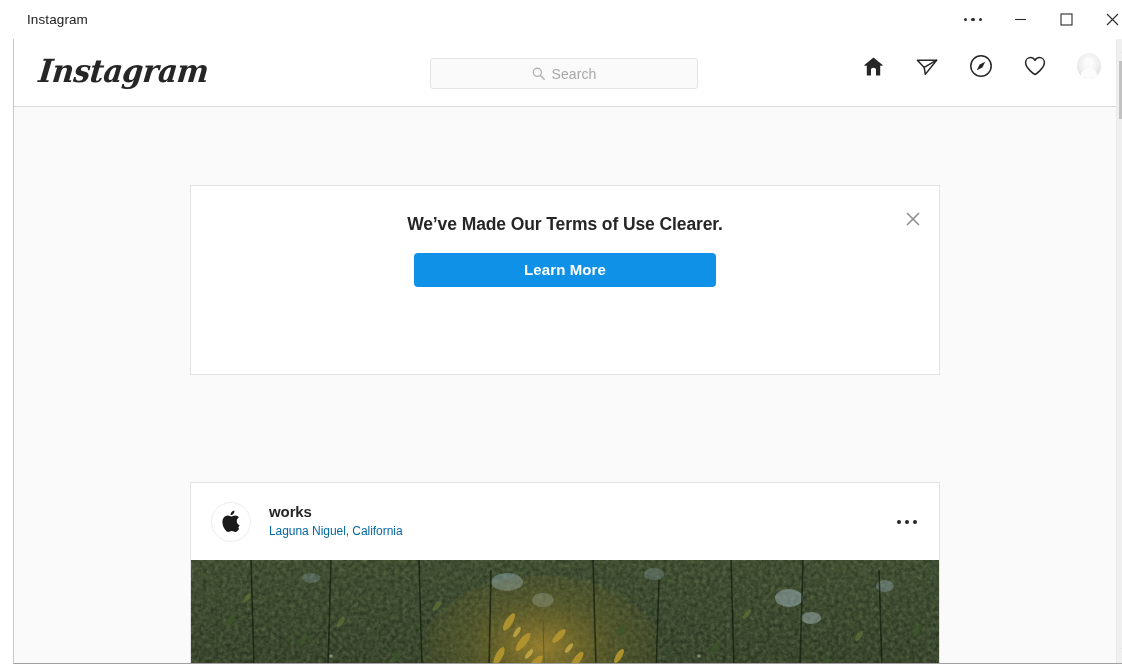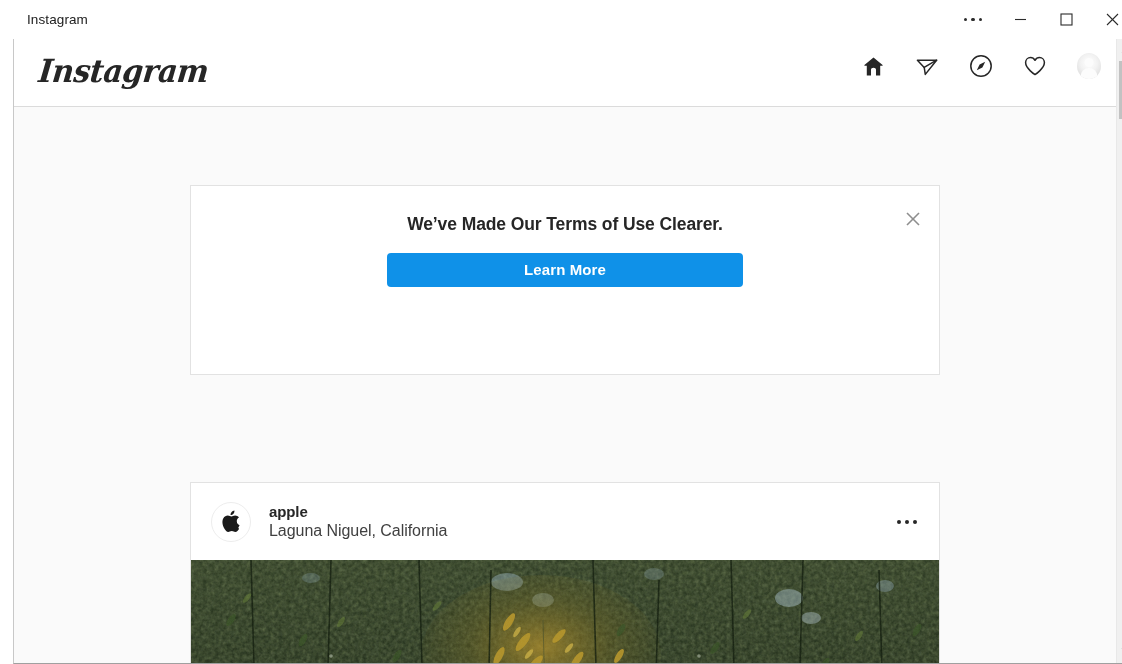--- a/index.html
+++ b/index.html
@@ -169,21 +169,21 @@
     font-size: 16px;
     line-height: 22.5px;
     color: #9a9a9a;
     margin: 0 auto;
     width: 648px;
     font-weight: 400;
   }
   .learn-more-btn {
     display: block;
     margin: 18px auto 0 auto;
-    width: 356px; height: 34px;
+    width: 302px; height: 34px;
     background: #0f91e8;
     border: none;
     border-radius: 4px;
     color: #ffffff;
     font-size: 15px;
     font-weight: 700;
     font-family: "Liberation Sans", sans-serif;
     letter-spacing: 0.1px;
     cursor: pointer;
     line-height: 34px;
@@ -228,22 +228,22 @@
     gap: 1px;
   }
   .post-username {
     font-size: 15px;
     font-weight: 700;
     color: #262626;
     line-height: 18px;
     letter-spacing: -0.1px;
   }
   .post-location {
-    font-size: 16px;
-    color: #404040;
+    font-size: 12px;
+    color: #0369a1;
     line-height: 18px;
     letter-spacing: -0.05px;
   }
   .post-more {
     position: absolute;
     right: 22px; top: 50%;
     transform: translateY(-50%);
     cursor: pointer;
   }
   .dots-post { display: flex; gap: 4px; align-items: center; }
@@ -323,20 +323,27 @@
     </div>
   </div>
 
   <div class="window-body">
     <div class="content-area">
 
       <div class="ig-header">
 
         <div class="ig-logo">Instagram</div>
 
+        <div class="search-box">
+          <svg class="search-icon" width="13" height="13" viewBox="0 0 16 16">
+            <circle cx="6.6" cy="6.6" r="5" fill="none" stroke="#b4b4b4" stroke-width="1.7"></circle>
+            <line x1="10.4" y1="10.4" x2="15" y2="15" stroke="#b4b4b4" stroke-width="1.9" stroke-linecap="round"></line>
+          </svg>
+          <span class="search-placeholder">Search</span>
+        </div>
 
         <div class="nav-icons">
 
           <div class="nav-icon">
             <svg width="23" height="23" viewBox="0 0 24 24">
               <path d="M12 2.6 L2.5 10.4 L2.5 11.2 L5 11.2 L5 21.4 L9.4 21.4 L9.4 15.2 C9.4 14 10.4 13.2 12 13.2 C13.6 13.2 14.6 14 14.6 15.2 L14.6 21.4 L19 21.4 L19 11.2 L21.5 11.2 L21.5 10.4 Z" fill="#262626"></path>
             </svg>
           </div>
 
           <div class="nav-icon">
@@ -382,21 +389,21 @@
         <div class="card post-card">
 
           <div class="post-header">
             <div class="post-avatar">
               <svg width="22" height="24" viewBox="0 0 20 24">
                 <path d="M13.4 0.6 C12.4 0.7 11.2 1.35 10.5 2.2 C9.9 2.95 9.4 4.05 9.55 5.1 C10.65 5.15 11.8 4.5 12.5 3.65 C13.15 2.85 13.6 1.75 13.4 0.6 Z" fill="#1a1a1a"></path>
                 <path d="M17.3 17.4 C17.85 16.55 18.1 16.1 18.55 15.15 C15.3 13.9 14.75 9.25 17.95 7.5 C16.95 6.25 15.55 5.55 14.2 5.55 C13.25 5.55 12.6 5.8 12 6.05 C11.5 6.25 11.05 6.4 10.5 6.4 C9.9 6.4 9.4 6.25 8.85 6.05 C8.25 5.8 7.6 5.55 6.75 5.55 C5.15 5.55 3.45 6.55 2.35 8.25 C0.85 10.65 1.1 15.15 3.6 19 C4.5 20.4 5.7 21.95 7.25 21.95 C7.9 21.95 8.35 21.75 8.8 21.55 C9.35 21.3 9.9 21.05 10.8 21.05 C11.7 21.05 12.2 21.3 12.7 21.55 C13.15 21.75 13.6 21.95 14.3 21.95 C15.9 21.95 17.15 20.25 18 19 Z" fill="#1a1a1a"></path>
               </svg>
             </div>
             <div class="post-meta">
-              <span class="post-username">apple</span>
+              <span class="post-username">works</span>
               <span class="post-location">Laguna Niguel, California</span>
             </div>
             <div class="post-more">
               <span class="dots-post">
                 <i></i>
                   <i></i>
                   <i></i>
               </span>
             </div>
           </div>

